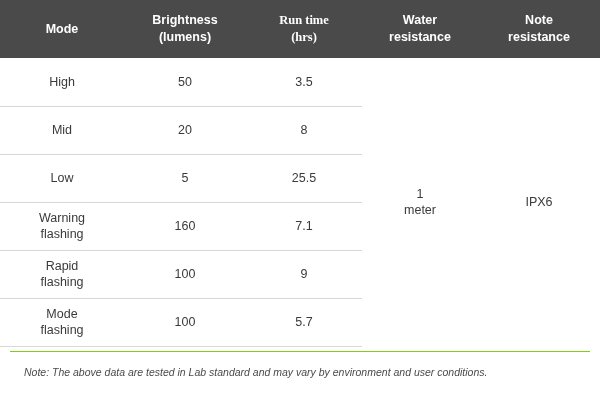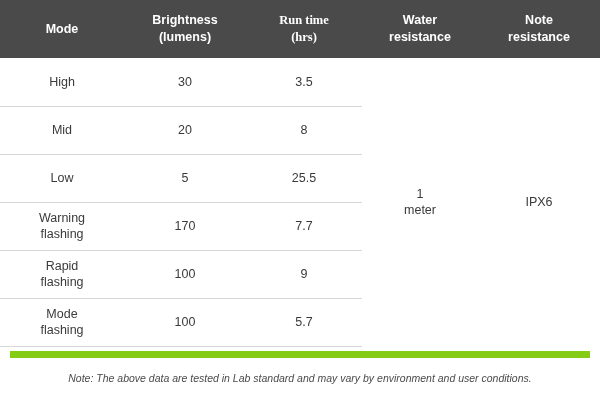--- a/index.html
+++ b/index.html
@@ -56,23 +56,23 @@
   }
   .merged-cell {
     border-bottom: none;
   }
   .footnote-row td {
     height: auto;
     padding: 0;
     border-bottom: none;
   }
   .footnote-wrap {
-    border-top: 7px solid #84cc16;
+    border-top: 1px solid #84cc16;
     padding: 12px 14px 10px 14px;
-    text-align: center;
+    text-align: left;
   }
   .footnote {
     font-size: 10.5px;
     font-style: italic;
     color: #4a4a4a;
     line-height: 1.4;
   }
 </style>
 </head>
 <body>
@@ -99,21 +99,21 @@
         <span>Note</span><br>
         <span>resistance</span>
       </th>
     </tr>
   </thead>
   <tbody>
     <tr>
       <td class="cell-divided">
         <span>High</span>
       </td>
-      <td class="cell-divided">30</td>
+      <td class="cell-divided">50</td>
       <td class="cell-divided">3.5</td>
       <td class="merged-cell" rowspan="6">
         <span>1</span><br>
         <span>meter</span>
       </td>
       <td class="merged-cell" rowspan="6">IPX6</td>
     </tr>
     <tr>
       <td class="cell-divided">
         <span>Mid</span>
@@ -126,22 +126,22 @@
         <span>Low</span>
       </td>
       <td class="cell-divided">5</td>
       <td class="cell-divided">25.5</td>
     </tr>
     <tr>
       <td class="cell-divided">
         <span>Warning</span><br>
         <span>flashing</span>
       </td>
-      <td class="cell-divided">170</td>
-      <td class="cell-divided">7.7</td>
+      <td class="cell-divided">160</td>
+      <td class="cell-divided">7.1</td>
     </tr>
     <tr>
       <td class="cell-divided">
         <span>Rapid</span><br>
         <span>flashing</span>
       </td>
       <td class="cell-divided">100</td>
       <td class="cell-divided">9</td>
     </tr>
     <tr>

